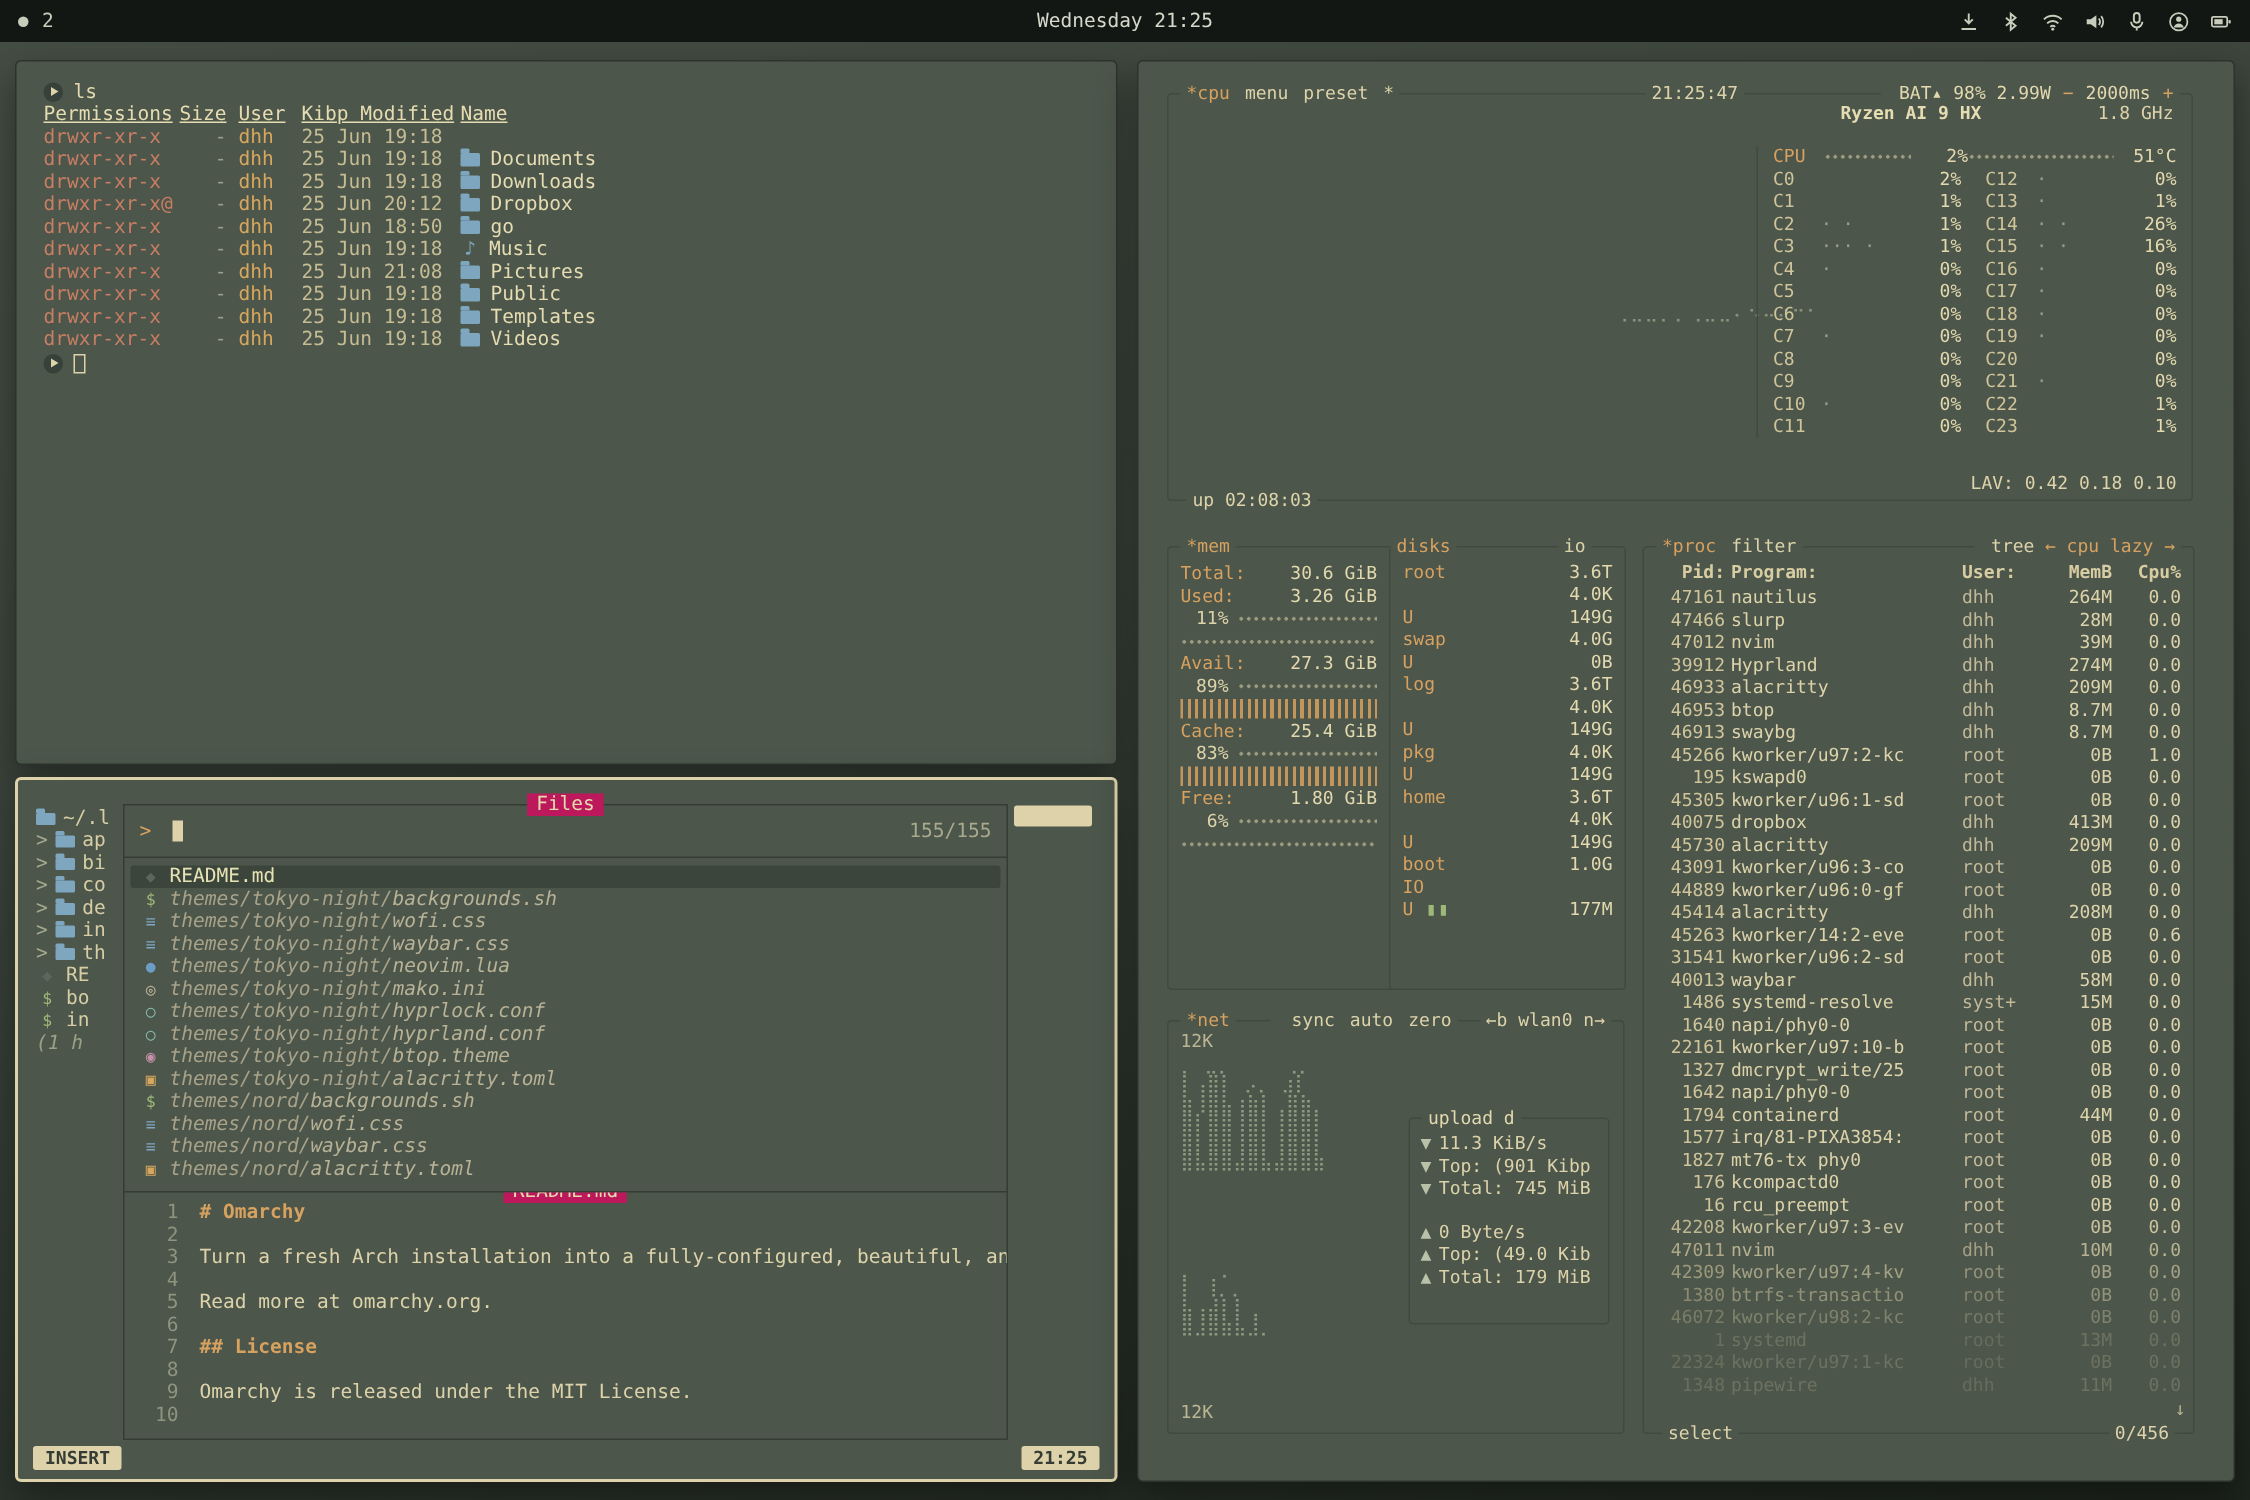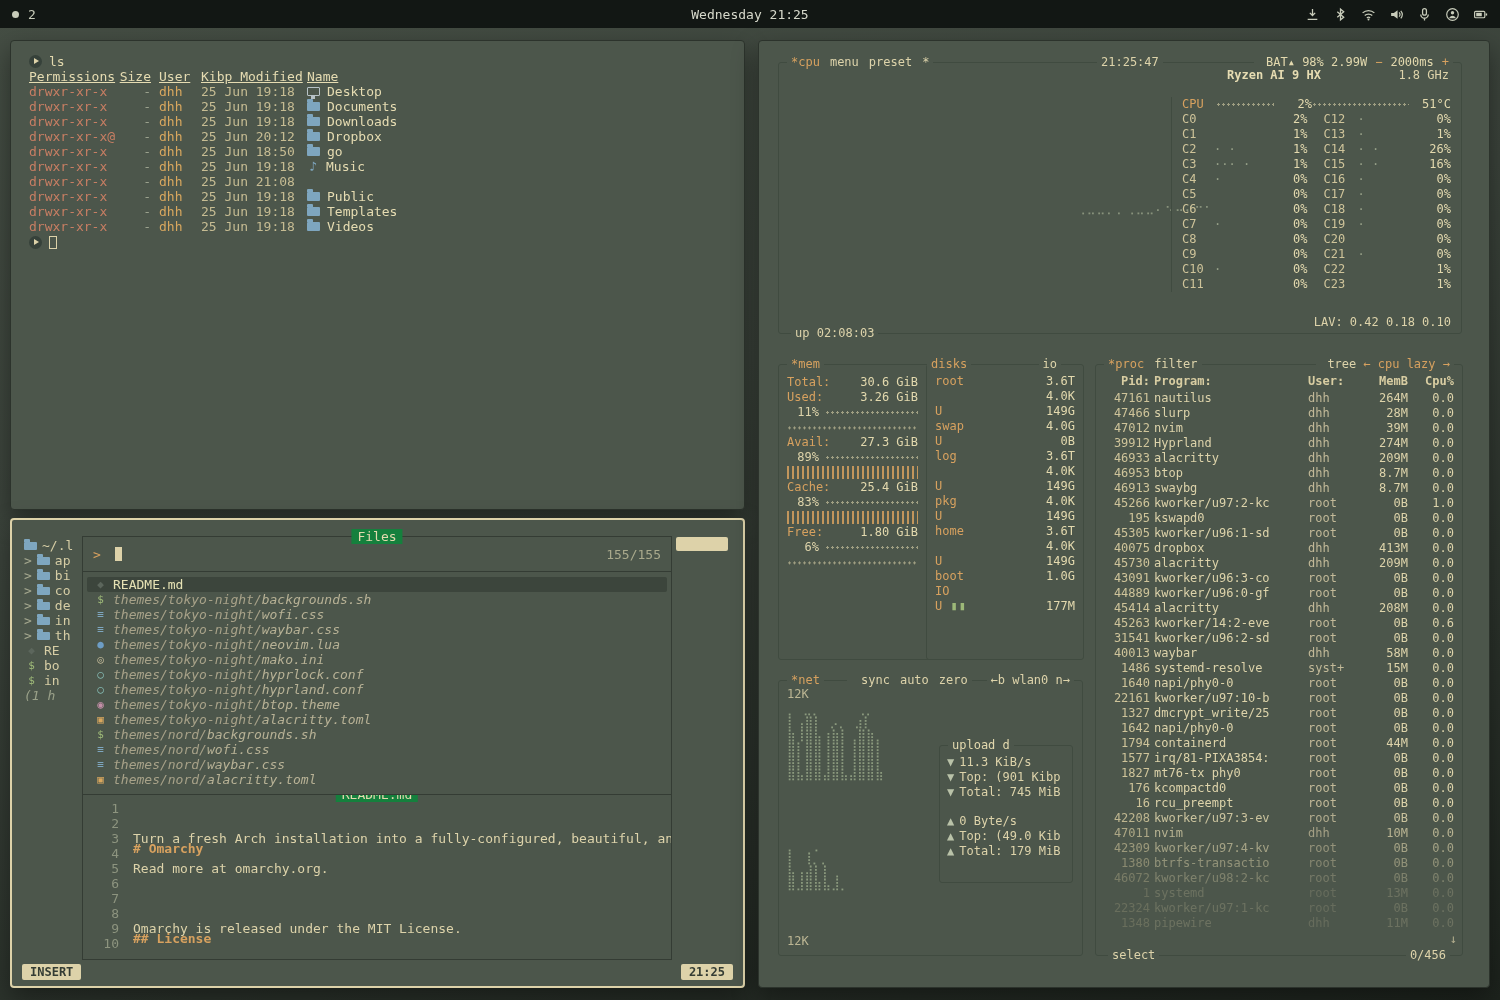--- a/index.html
+++ b/index.html
@@ -52,40 +52,40 @@
   .tree { position:absolute; left:12px; top:18px; line-height:15px; }
   .tree-row { display:flex; align-items:center; height:15px; white-space:nowrap; color:#d6cda5; }
   .chev { color:#a5a88f; margin-right:5px; }
   .tree .fold { width:11px; height:8px; margin-right:5px; }
   .tree-label.dim-it { color:#9aa189; font-style:italic; }
   .topright-pill { position:absolute; right:15px; top:17px; width:52px; height:14px;
                    background:#ddd2a9; border-radius:2px; }
   .picker { position:absolute; left:70px; top:16px; width:590px; bottom:26px; display:flex; flex-direction:column; }
   .p-box { border:1px solid #343c34; position:relative; background:#4c564b; }
   .p-title { position:absolute; top:-8px; left:50%; transform:translateX(-50%);
-             background:#15803d; padding:0 6px; color:#e3d9ae; }
+             background:#be185d; padding:0 6px; color:#e3d9ae; }
   .p-input { height:36px; }
   .p-input-row { display:flex; align-items:center; padding:0 10px; height:100%; gap:7px; }
   .p-prompt { color:#d7a15f; }
   .cursor-block { width:7px; height:14px; background:#ddd2a9; display:inline-block; }
   .p-count { margin-left:auto; color:#a9a98c; }
   .p-list { border-top:none; border-bottom:none; flex:0 0 222px; padding:5px 4px; overflow:hidden; }
   .p-item { display:flex; align-items:center; height:15px; padding:0 6px; white-space:nowrap; }
   .p-item.sel { background:#3c453c; border-radius:2px; }
   .pi { width:15px; flex:0 0 15px; text-align:center; margin-right:5px; font-size:11px; }
   .ic-md{color:#5c665c;} .ic-sh{color:#9db878;} .ic-css{color:#7ea6bf;} .ic-lua{color:#6d9dc5;}
   .ic-ini{color:#c2b998;} .ic-conf{color:#86bcb4;} .ic-theme{color:#c48fa8;} .ic-toml{color:#d8a75e;}
   .it-path { font-style:italic; color:#a8a289; }
   .it-name { font-style:italic; color:#b8b296; }
   .it-sel { color:#e6e2b4; }
   .p-preview { flex:1; padding:6px 10px; overflow:hidden; }
   .pv-row { display:flex; height:15px; white-space:nowrap; }
   .lnum { width:26px; text-align:right; margin-right:14px; color:#8d947f; flex:0 0 26px; }
   .ltext { color:#ddd3aa; }
-  .ltext.h1, .ltext.h2 { color:#d7a15f; font-weight:bold;margin-top:40px; }
+  .ltext.h1, .ltext.h2 { color:#d7a15f; font-weight:bold; }
   .statusline { position:absolute; left:10px; right:10px; bottom:6px; display:flex; }
   .pill { background:#ddd2a9; color:#343c34; font-weight:bold; font-size:12px;
           padding:0 8px; height:16px; line-height:16px; border-radius:2px; }
   .pill.right { margin-left:auto; }
   
   .btop-inner { position:relative; width:100%; height:100%; line-height:15px; }
   .bx { position:absolute; border:1px solid #404b40; border-radius:3px; }
   .btitle { position:absolute; top:-8px; background:#4c564b; padding:0 4px; white-space:nowrap; }
   .olab { color:#d7a15f; }
   .val { color:#e3d9ae; }
@@ -225,24 +225,20 @@
         <span>User</span>
         <span>Kibp Modified</span>
         <span>Name</span>
       </div>
     <div>
         <div class="ls-row">
           <span class="c-perm">drwxr-xr-x</span>
           <span class="c-size">-</span>
           <span class="c-user">dhh</span>
           <span class="c-date">25 Jun 19:18</span>
-          <span class="c-name">
-            <span class="monitor"></span>
-            <span>Desktop</span>
-          </span>
         </div>
         <div class="ls-row">
           <span class="c-perm">drwxr-xr-x</span>
           <span class="c-size">-</span>
           <span class="c-user">dhh</span>
           <span class="c-date">25 Jun 19:18</span>
           <span class="c-name">
             <span class="fold"></span>
             <span>Documents</span>
           </span>
@@ -285,20 +281,24 @@
           <span class="c-name">
             <span class="note-ic">♪</span>
             <span>Music</span>
           </span>
         </div>
         <div class="ls-row">
           <span class="c-perm">drwxr-xr-x</span>
           <span class="c-size">-</span>
           <span class="c-user">dhh</span>
           <span class="c-date">25 Jun 21:08</span>
+          <span class="c-name">
+            <span class="fold"></span>
+            <span>Pictures</span>
+          </span>
         </div>
         <div class="ls-row">
           <span class="c-perm">drwxr-xr-x</span>
           <span class="c-size">-</span>
           <span class="c-user">dhh</span>
           <span class="c-date">25 Jun 19:18</span>
           <span class="c-name">
             <span class="fold"></span>
             <span>Public</span>
           </span>

